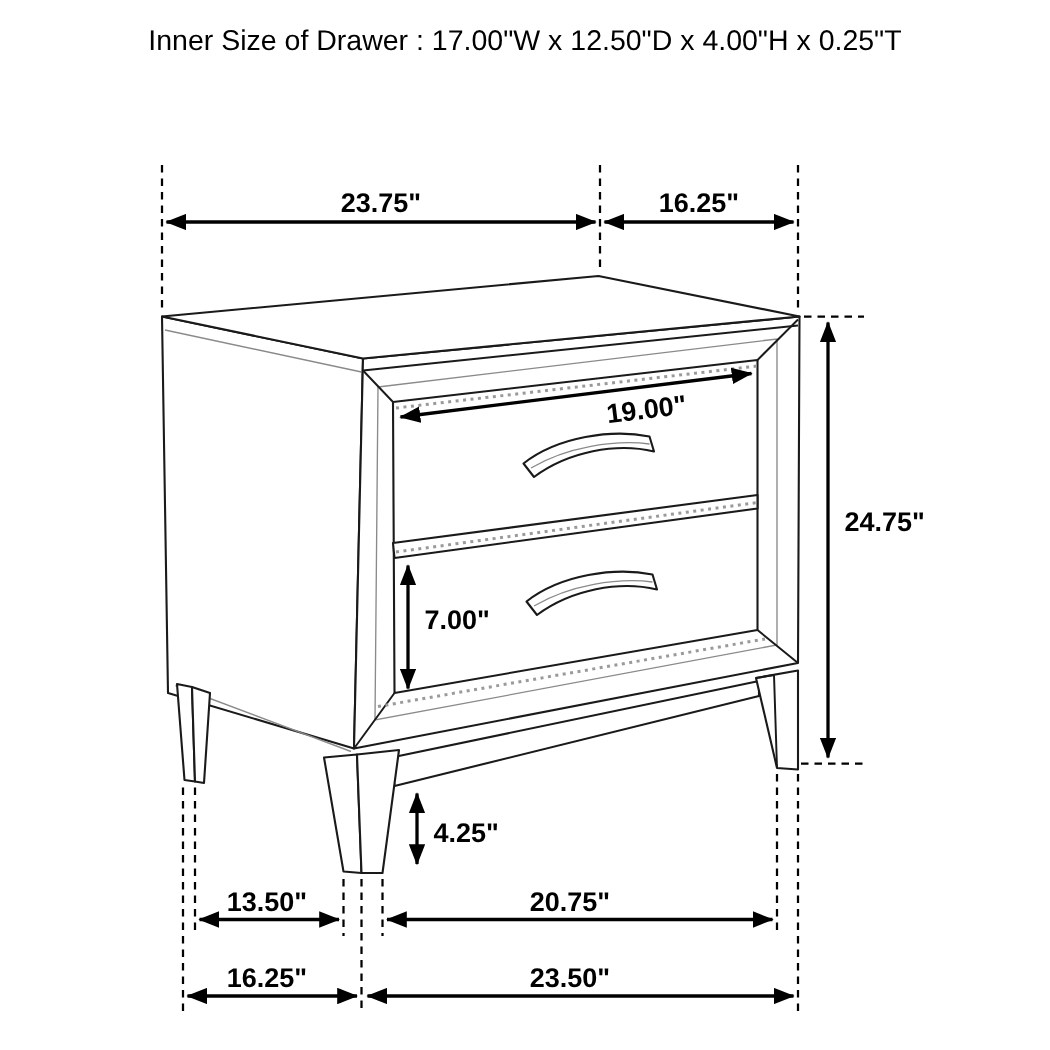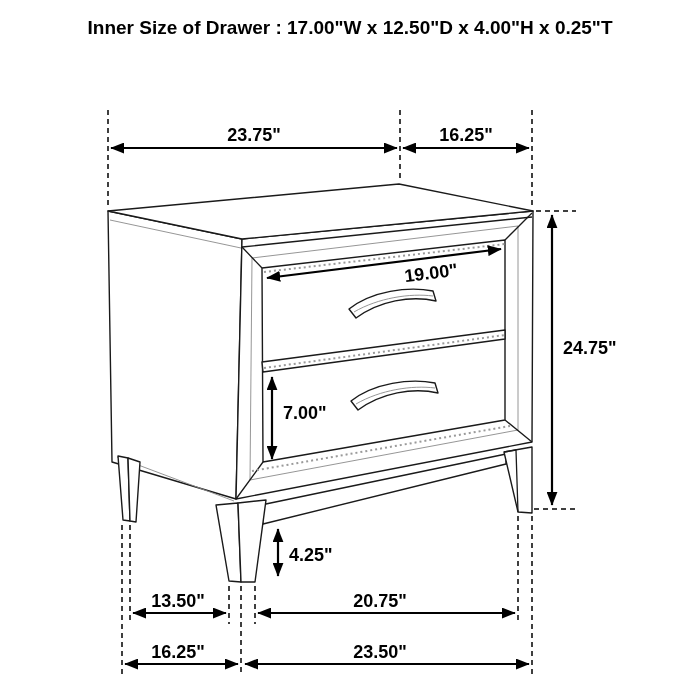--- a/index.html
+++ b/index.html
@@ -1,19 +1,19 @@
 <!DOCTYPE html>
 <html><head>
 <meta charset="utf-8">
 <style>
   html,body{margin:0;padding:0;background:#ffffff;}
   #stage{position:relative;width:700px;height:700px;background:#ffffff;overflow:hidden;
          font-family:"Liberation Sans", sans-serif;}
   #title{position:absolute;top:17px;left:0;width:700px;text-align:center;
-         font-size:19px;font-weight:bold;color:#000;letter-spacing:0px;white-space:pre;}
+         font-size:19px;font-weight:normal;color:#000;letter-spacing:0px;white-space:pre;}
   svg{position:absolute;top:0;left:0;}
   .dimtext{font-family:"Liberation Sans", sans-serif;font-size:18px;font-weight:bold;fill:#000;}
   .outline{fill:#ffffff;stroke:#1a1a1a;stroke-width:1.4;stroke-linejoin:round;}
   .line{fill:none;stroke:#1a1a1a;stroke-width:1.3;stroke-linejoin:round;}
   .thin{fill:none;stroke:#8a8a8a;stroke-width:0.9;}
   .hatch{fill:none;stroke:#9a9a9a;stroke-width:2;stroke-dasharray:2 3;}
   .dash{fill:none;stroke:#000;stroke-width:1.5;stroke-dasharray:5 4;}
   .dim{fill:none;stroke:#000;stroke-width:2.2;}
 </style>
 </head>

